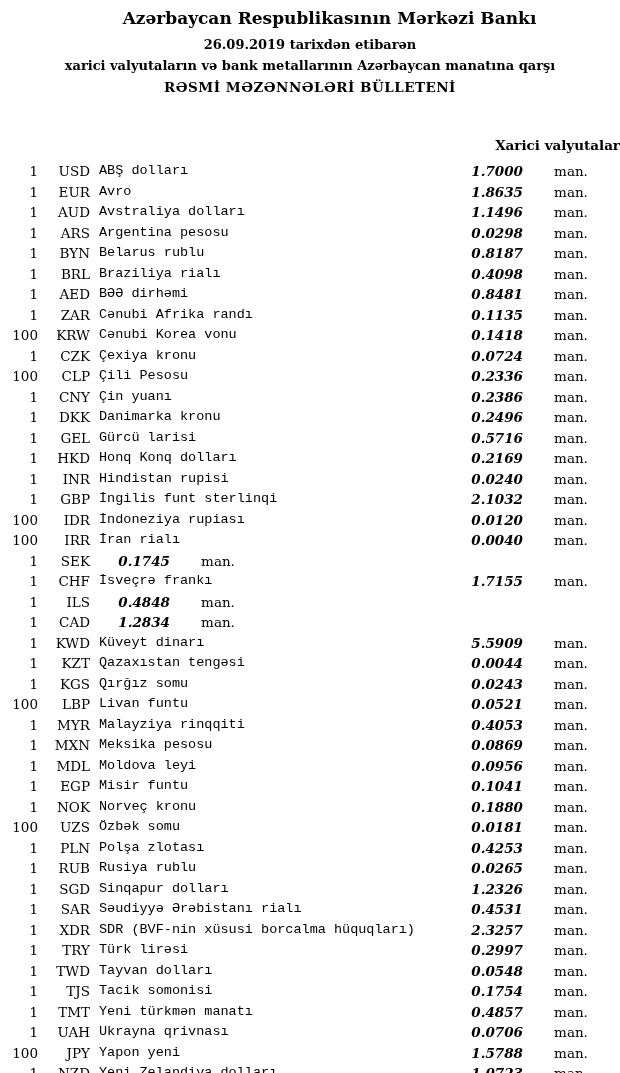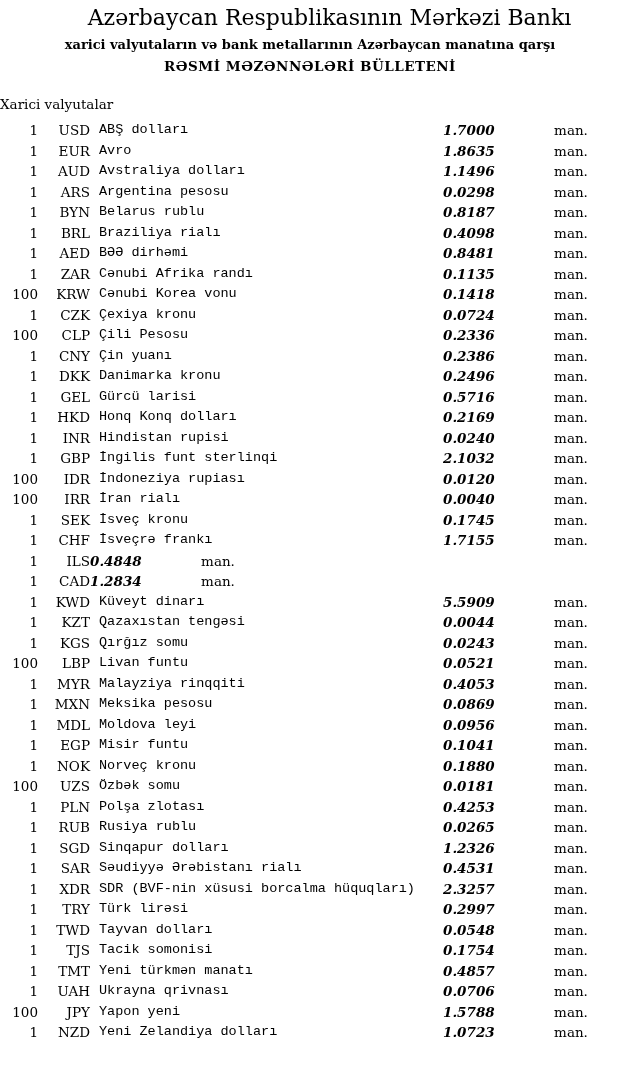--- a/index.html
+++ b/index.html
@@ -10,22 +10,22 @@
   }
   .page {
     width: 620px;
     height: 1073px;
     background: #ffffff;
     padding-top: 7px;
     overflow: hidden;
   }
   .header { text-align: center; }
   .title {
-    font-size: 22px;
-    font-weight: normal;
+    font-size: 17px;
+    font-weight: bold;
     line-height: 22px;
     margin-bottom: 7px;
     padding-left: 39px;
   }
   .date-line {
     font-size: 13px;
     font-weight: bold;
     line-height: 18px;
     margin-bottom: 3px;
   }
@@ -35,49 +35,50 @@
     line-height: 18px;
     margin-bottom: 3px;
   }
   .bulletin {
     font-size: 13.5px;
     font-weight: bold;
     letter-spacing: 0.5px;
     line-height: 19px;
   }
   .section-title {
-    text-align: left;
+    text-align: right;
     font-size: 13.5px;
-    font-weight: normal;
-    margin-top: 20px;
+    font-weight: bold;
+    margin-top: 40px;
     margin-bottom: 8px;
   }
   .rates-table {
     padding-left: 8px;
     padding-right: 30px;
   }
   .row {
     display: flex;
     height: 20.5px;
     line-height: 20.5px;
     font-size: 13.5px;
     white-space: nowrap;
   }
   .qty   { width: 30px; text-align: right; flex: 0 0 auto; }
   .code  { width: 46px; margin-left: 6px; text-align: right; flex: 0 0 auto; }
   .name  { flex: 1 1 auto; margin-left: 9px; overflow: hidden; font-family: Liberation Mono, monospace; }
-  .rate  { width: 80px; font-weight: bold; font-style: italic; flex: 0 0 auto; }
+  .rate  { width: 80px; text-align: right; font-weight: bold; font-style: italic; flex: 0 0 auto; }
   .unit  { width: 38px; margin-left: 29px; text-align: center; flex: 0 0 auto; }
 </style>
 </head>
 <body>
 
 <div class="page">
   <div class="header">
     <div class="title">Azərbaycan Respublikasının Mərkəzi Bankı</div>
+    <div class="date-line">26.09.2019 tarixdən etibarən</div>
     <div class="subtitle">xarici valyutaların və bank metallarının Azərbaycan manatına qarşı</div>
     <div class="bulletin">RƏSMİ MƏZƏNNƏLƏRİ BÜLLETENİ</div>
   </div>
 
   <div class="section-title">Xarici valyutalar</div>
 
   <div class="rates-table">
   <div class="row">
     <span class="qty">1</span>
     <span class="code">USD</span>
@@ -226,21 +227,20 @@
     <span class="qty">100</span>
     <span class="code">IRR</span>
     <span class="name">İran rialı</span>
     <span class="rate">0.0040</span>
     <span class="unit">man.</span>
   </div>
 
   <div class="row">
     <span class="qty">1</span>
     <span class="code">SEK</span>
-    <span class="name">İsveç kronu</span>
     <span class="rate">0.1745</span>
     <span class="unit">man.</span>
   </div>
 
   <div class="row">
     <span class="qty">1</span>
     <span class="code">CHF</span>
     <span class="name">İsveçrə frankı</span>
     <span class="rate">1.7155</span>
     <span class="unit">man.</span>

